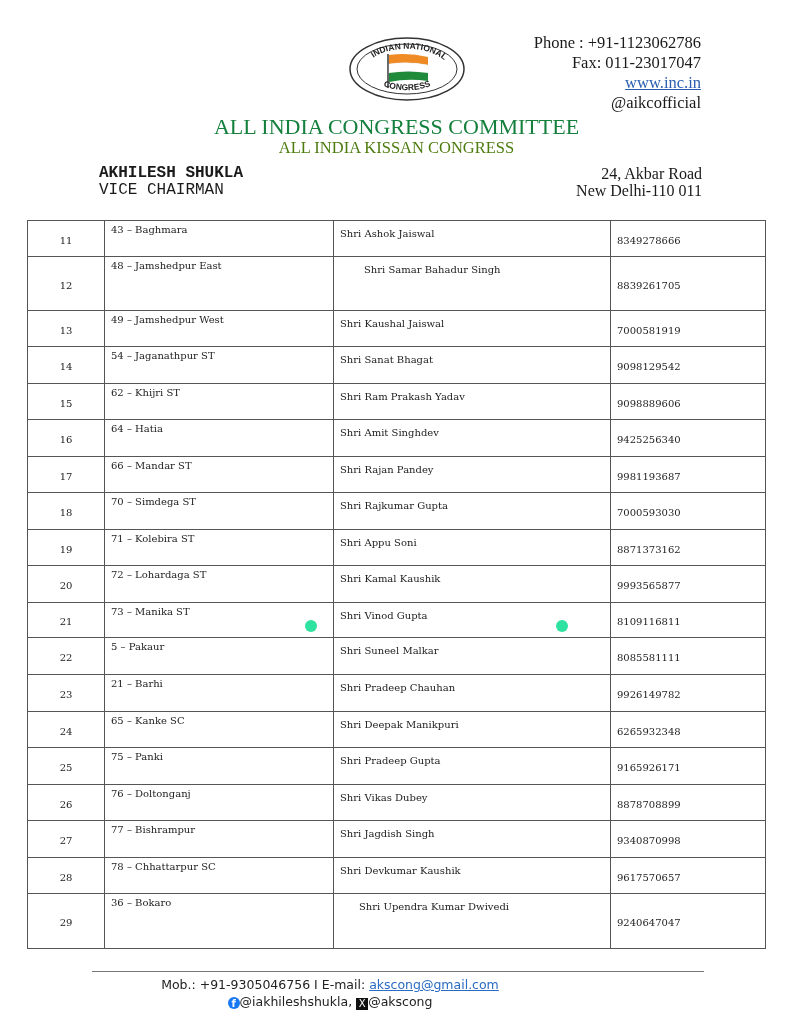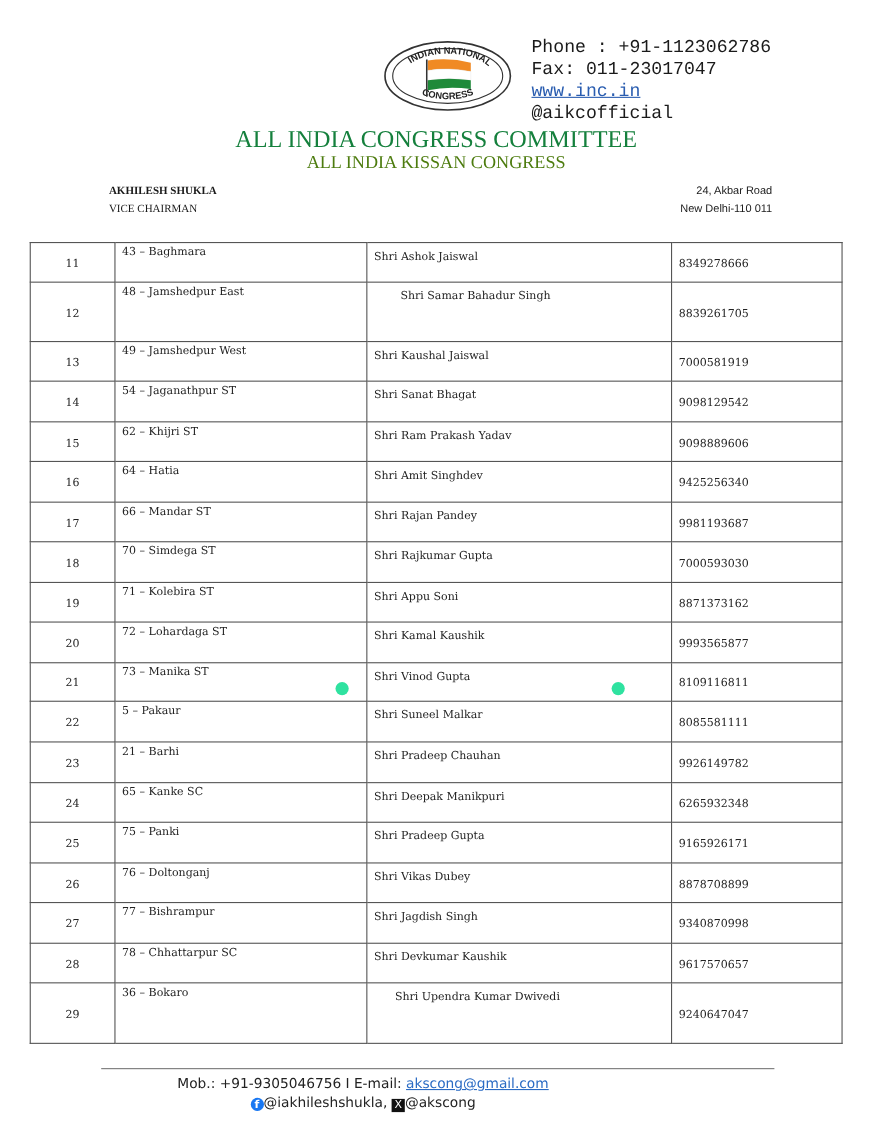--- a/index.html
+++ b/index.html
@@ -1,24 +1,24 @@
 <!DOCTYPE html>
 <html><head>
 <meta charset="utf-8">
 <style>
   html, body { margin: 0; padding: 0; background: #ffffff; }
   body { width: 793px; height: 1024px; position: relative; overflow: hidden; color: #1a1a1a; }
   .logo { position: absolute; left: 348px; top: 36px; width: 118px; height: 66px; }
-  .contact { position: absolute; right: 92px; top: 33px; text-align: left; font-family: Liberation Mono, monospace; font-size: 16.5px; line-height: 20px; color: #1a1a1a; }
+  .contact { position: absolute; right: 92px; top: 33px; text-align: right; font-family: Liberation Serif, serif; font-size: 16.5px; line-height: 20px; color: #1a1a1a; }
   .contact .link { color: #2a5db0; text-decoration: underline; }
   .title1 { position: absolute; left: 0; width: 793px; top: 114px; text-align: center; font-family: "Liberation Serif", serif; font-size: 22px; color: #15803d; }
   .title2 { position: absolute; left: 0; width: 793px; top: 138px; text-align: center; font-family: "Liberation Serif", serif; font-size: 16.5px; color: #4d7c0f; }
-  .leftinfo { position: absolute; left: 99px; top: 165px; font-family: Liberation Serif, serif; font-size: 10px; line-height: 17px; }
+  .leftinfo { position: absolute; left: 99px; top: 165px; font-family: Liberation Mono, monospace; font-size: 16px; line-height: 17px; }
   .leftinfo .name { font-weight: bold; }
-  .rightinfo { position: absolute; right: 91px; top: 165px; font-family: Liberation Sans, sans-serif; font-size: 10px; line-height: 17px; text-align: right; }
+  .rightinfo { position: absolute; right: 91px; top: 165px; font-family: Liberation Serif, serif; font-size: 16px; line-height: 17px; text-align: right; }
   table.list { position: absolute; left: 27px; top: 220px; width: 739px; border-collapse: collapse; font-family: "DejaVu Serif", serif; font-size: 10px; color: #222; }
   table.list td { border: 1.2px solid #555; vertical-align: top; padding: 3px 6px 0 6px; }
   td.sn { width: 64px; text-align: center; vertical-align: middle !important; padding: 0 10px 0 0; }
   td.ac { width: 216px; }
   td.cand { width: 216px; text-align: left; line-height: 20px; }
   td.ph { text-align: left; padding-right: 30px !important; vertical-align: middle !important; margin-top: 22px; }
   .dot { position: absolute; width: 12px; height: 12px; border-radius: 50%; background: #2fe2a0; }
   .footer-line { position: absolute; left: 92px; top: 971px; width: 612px; height: 1px; background: #777; }
   .footer { position: absolute; left: 0; width: 660px; top: 976px; text-align: center; font-family: "DejaVu Sans", sans-serif; font-size: 12.5px; line-height: 17px; color: #222; }
   .footer .email { color: #2a6bc4; text-decoration: underline; }

